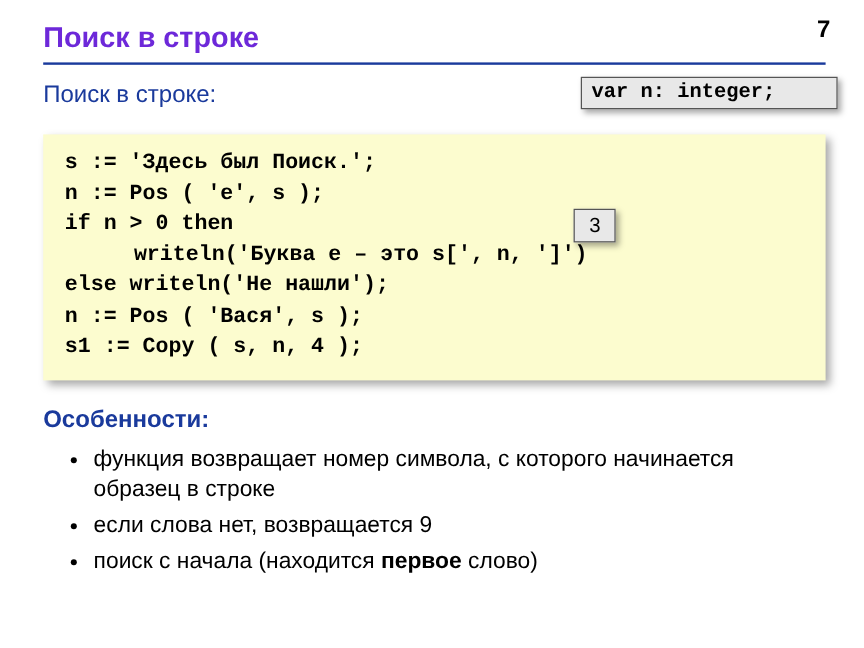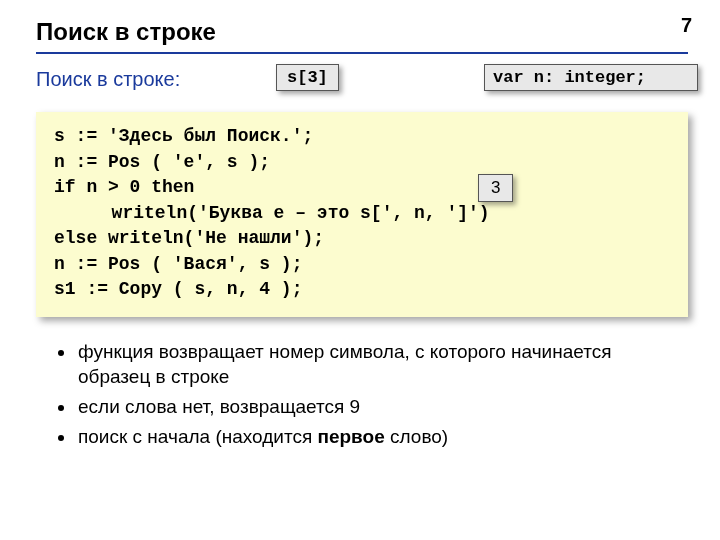--- a/index.html
+++ b/index.html
@@ -14,21 +14,21 @@
   .page-number {
     position: absolute;
     top: 14px;
     right: 28px;
     font-size: 20px;
     font-weight: bold;
   }
   .title {
     font-size: 24px;
     font-weight: bold;
-    color: #000000;
+    color: #6d28d9;
     border-bottom: 2px solid #1a3a9c;
     padding-bottom: 6px;
     margin-bottom: 14px;
   }
   .subtitle-row {
     position: relative;
     height: 34px;
     margin-bottom: 10px;
   }
   .subtitle {
@@ -88,34 +88,34 @@
 </style>
 </head>
 <body>
 
 <div class="page-number">7</div>
 
 <div class="title">Поиск в строке</div>
 
 <div class="subtitle-row">
   <span class="subtitle">Поиск в строке:</span>
-  <div class="badge s3">s[3]</div>
   <div class="badge var">var n: integer;</div>
 </div>
 
 <div class="code-wrap">
   <div class="code-block"><span>s := 'Здесь был Поиск.';</span>
 <span>n := Pos ( 'е', s );</span>
 <span>if n &gt; 0 then</span>
 <span class="indent-line">writeln('Буква е – это s[', n, ']')</span>
 <span>else writeln('Не нашли');</span>
 <span>n := Pos ( 'Вася', s );</span>
 <span>s1 := Copy ( s, n, 4 );</span></div>
   <div class="badge b3">3</div>
 </div>
 
 <div class="features">
+  <div class="features-title">Особенности:</div>
   <ul>
     <li><span>функция возвращает номер символа, с которого начинается образец в строке</span><b></b><span></span></li>
     <li><span>если слова нет, возвращается 9</span><b></b><span></span></li>
     <li><span>поиск с начала (находится </span><b>первое</b><span> слово)</span></li>
   </ul>
 </div>
 
 </body></html>

